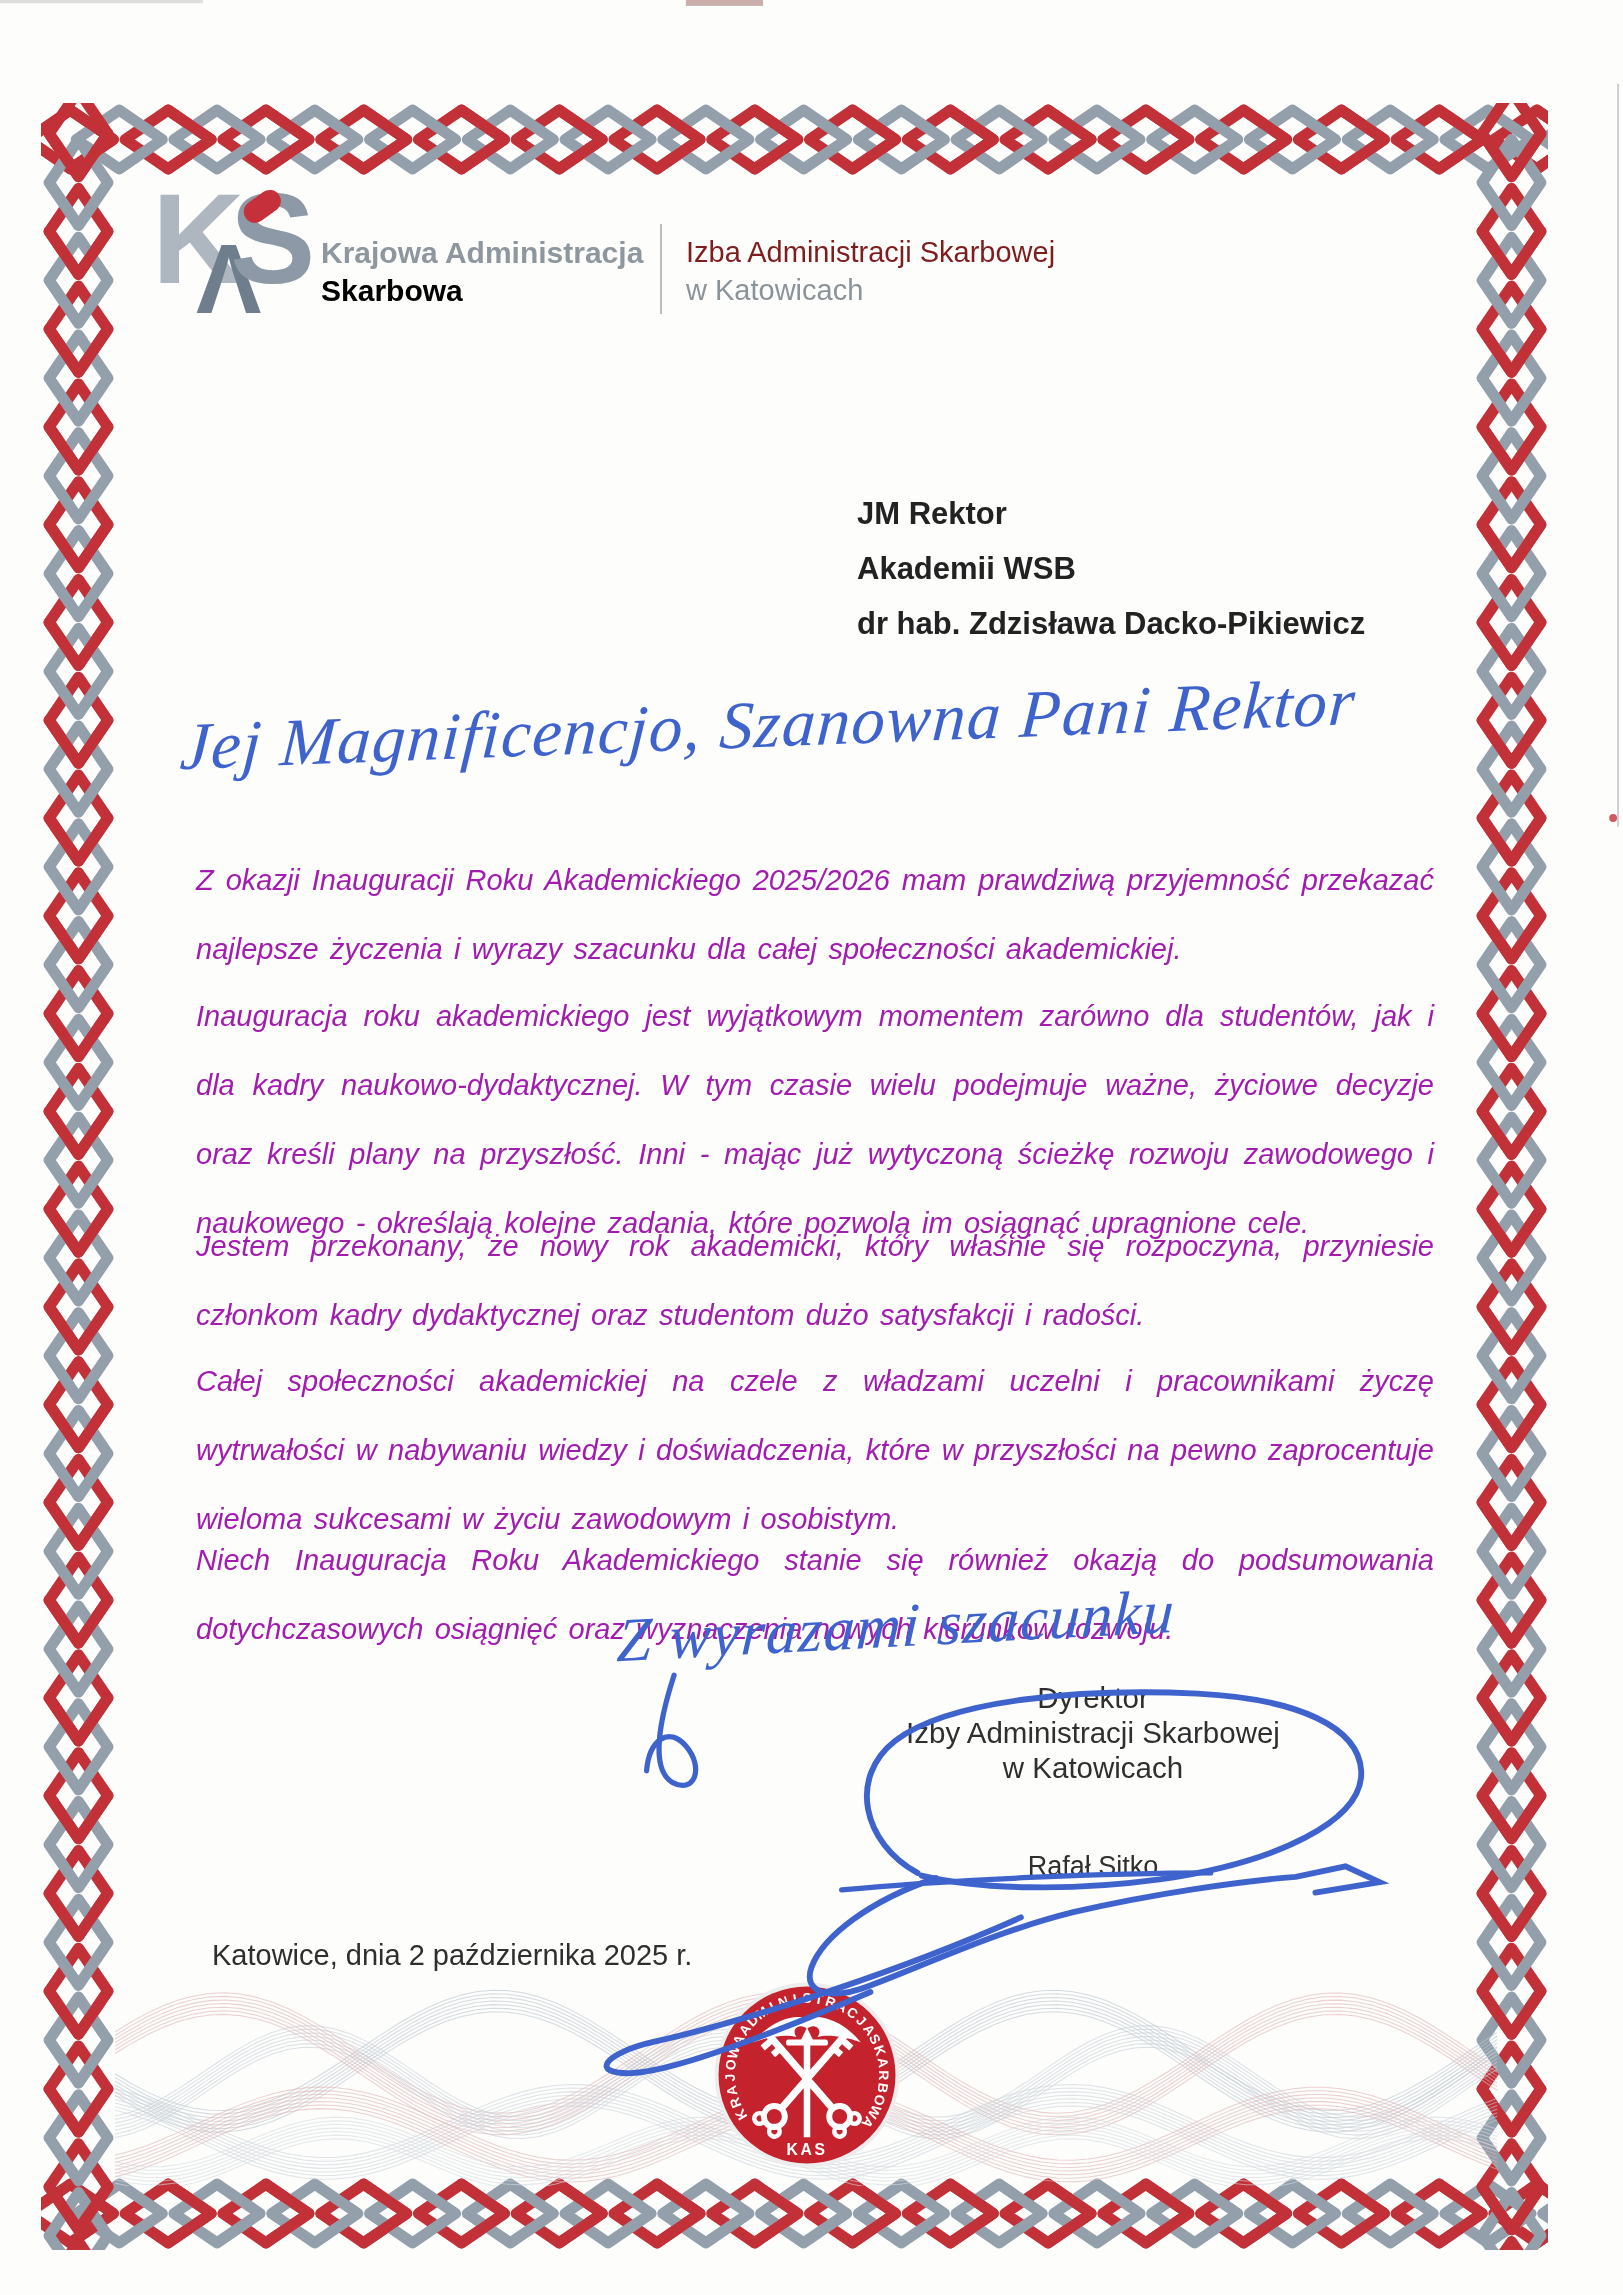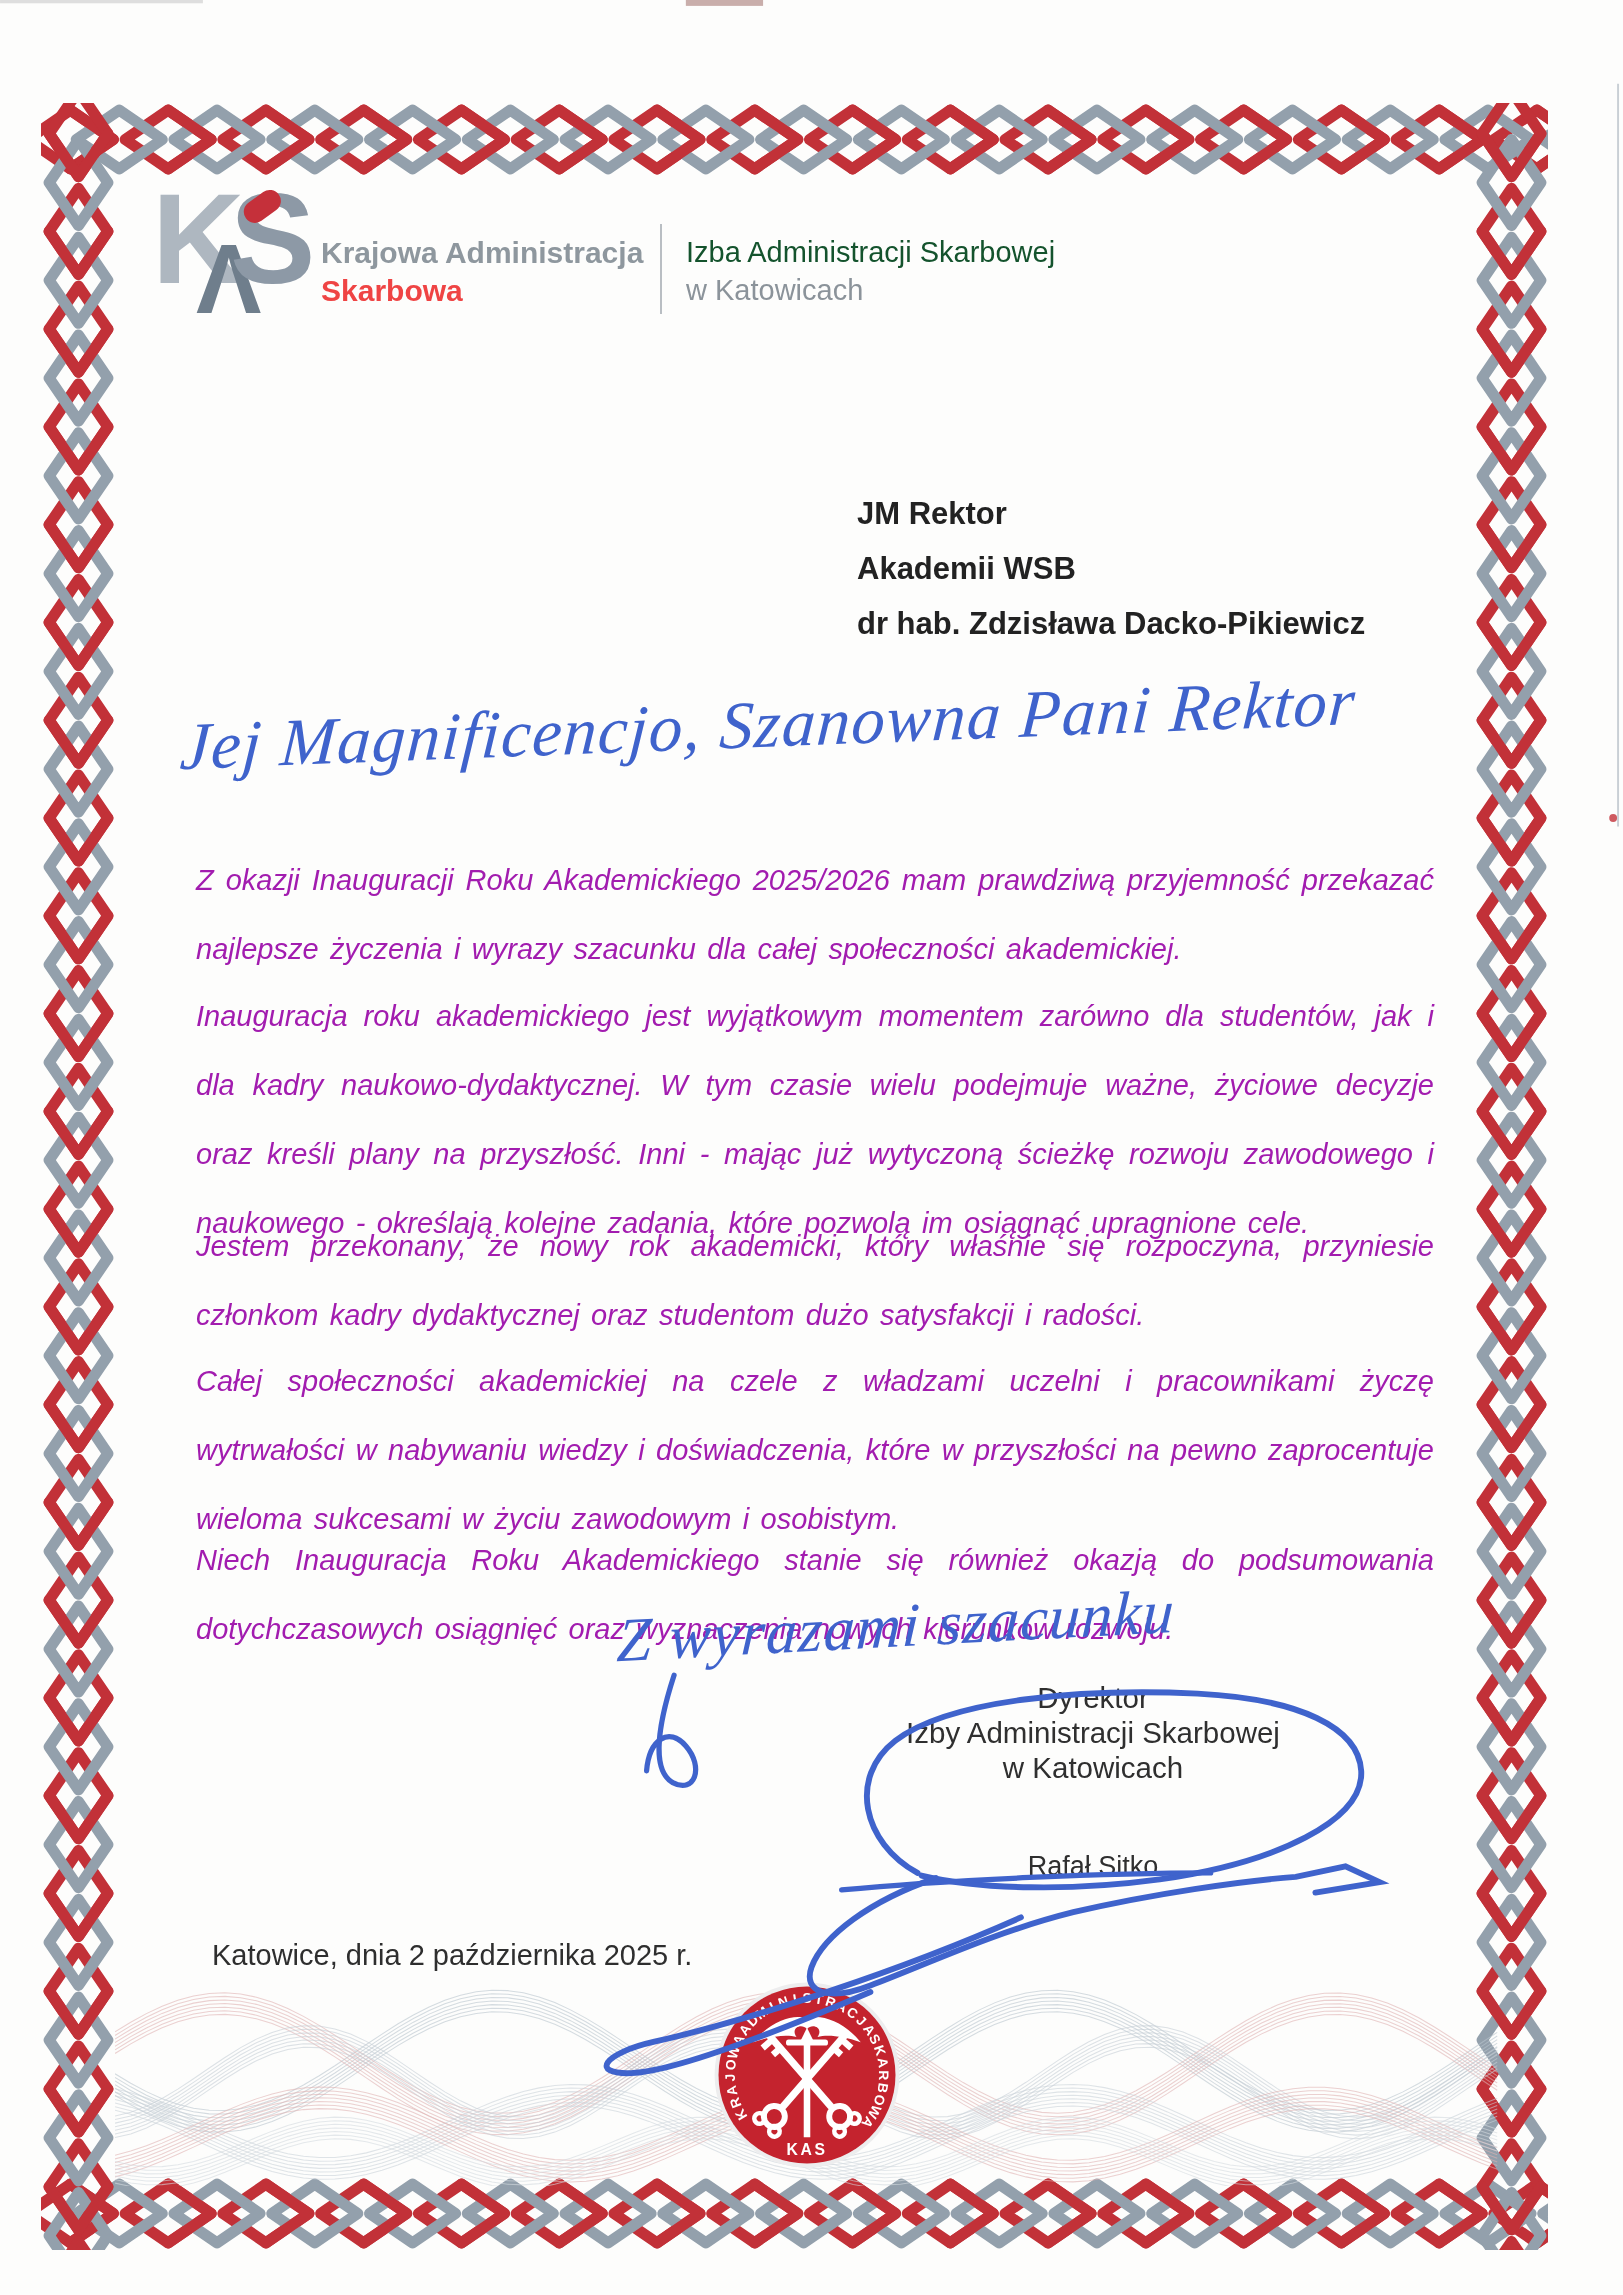--- a/index.html
+++ b/index.html
@@ -4,23 +4,23 @@
 <style>
   html,body{margin:0;padding:0;background:#ffffff;}
   #page{position:relative;width:1623px;height:2295px;background:#fdfdfc;overflow:hidden;
         font-family:"Liberation Sans",sans-serif;}
   .abs{position:absolute;}
   svg{display:block;}
   .chain-v{transform:rotate(90deg);transform-origin:37px 37px;}
   
   .logo-glyph{position:absolute;font-weight:bold;line-height:1;}
   .brand1{position:absolute;left:321px;top:236px;font-size:30px;font-weight:bold;color:#8e979e;}
-  .brand2{position:absolute;left:321px;top:274px;font-size:30px;font-weight:bold;color:#ef4444;}
+  .brand2{position:absolute;left:321px;top:274px;font-size:30px;font-weight:bold;color:#000000;}
   .hsep{position:absolute;left:660px;top:224px;width:2px;height:90px;background:#b9bec3;}
-  .office1{position:absolute;left:686px;top:236px;font-size:29px;color:#14532d;}
+  .office1{position:absolute;left:686px;top:236px;font-size:29px;color:#7f1d1d;}
   .office2{position:absolute;left:686px;top:274px;font-size:29px;color:#8b939a;}
   
   .recipient{position:absolute;left:857px;top:486px;font-size:31px;font-weight:bold;color:#222;line-height:55px;}
   
   .hand{position:absolute;color:#3f63cc;font-family:"Liberation Serif",serif;font-style:italic;white-space:nowrap;}
   .salutation{left:183px;top:708px;font-size:67px;transform:rotate(-2.2deg) skewX(-6deg);transform-origin:left top;letter-spacing:1.3px;}
   .closing{left:619px;top:1605px;font-size:62px;transform:rotate(-3deg) skewX(-6deg);transform-origin:left top;letter-spacing:1.3px;}
   
   .para{position:absolute;left:196px;width:1238px;font-size:29px;font-style:italic;color:#a21caf;
         line-height:69px;text-align:justify;word-spacing:3.3px;}

